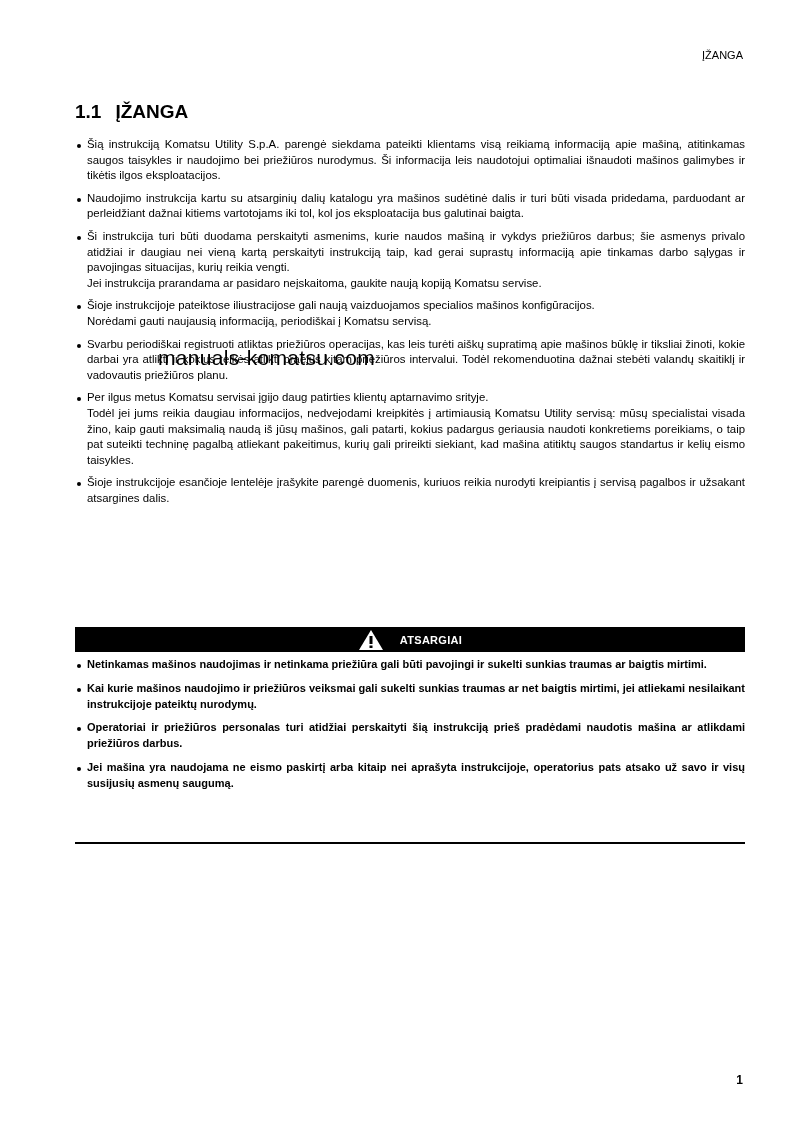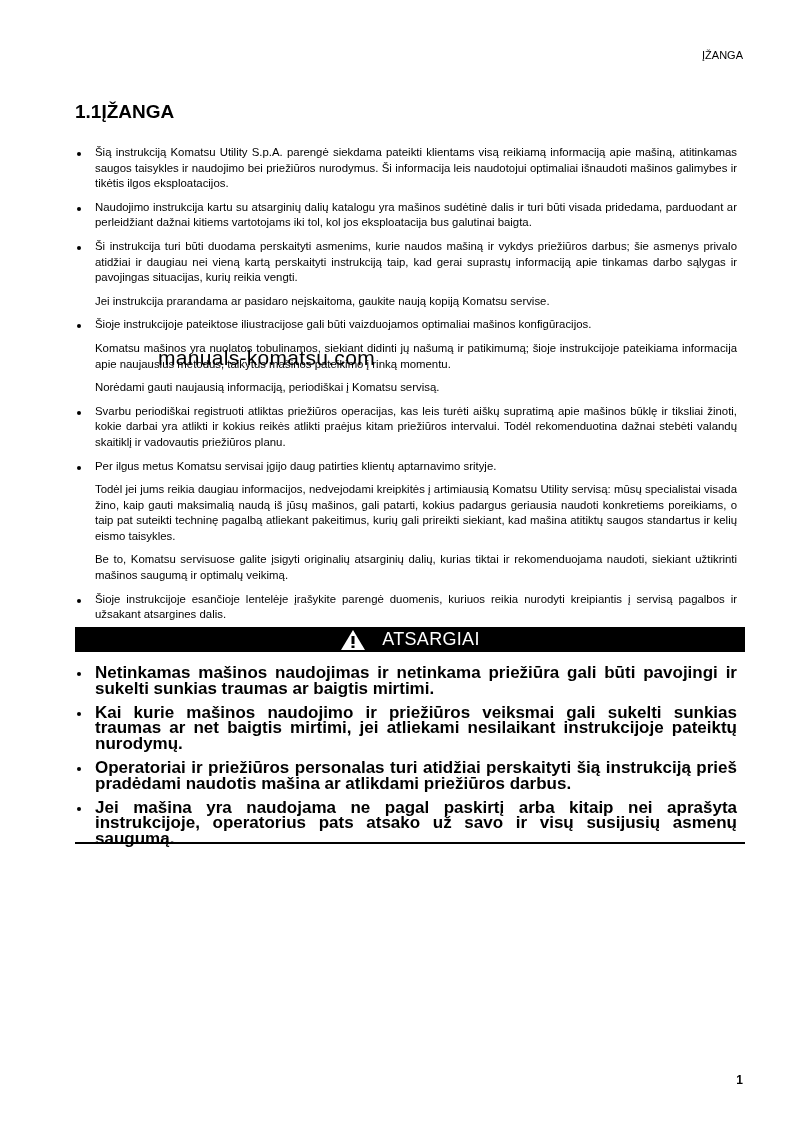--- a/index.html
+++ b/index.html
@@ -1,35 +1,35 @@
 <!DOCTYPE html>
 <html><head>
 <meta charset="utf-8">
 <style>
   html, body { margin: 0; padding: 0; background: #ffffff; }
   body { width: 793px; height: 1123px; position: relative; overflow: hidden;
          font-family: "Liberation Sans", sans-serif; color: #000; }
   .running-header { position: absolute; top: 49px; right: 50px; font-size: 11px; }
   .section-title { position: absolute; top: 101px; left: 75px; font-size: 19px; font-weight: bold; margin: 0; }
-  .section-title .num { }
+  .section-title .num { margin-right: 14px; }
   .content { position: absolute; top: 137px; left: 75px; width: 670px; }
   ul.bullets { list-style: none; margin: 0; padding: 0; }
   ul.bullets li { position: relative; padding-left: 12px; font-size: 11.4px; line-height: 15.6px;
                   text-align: justify; margin-bottom: 7px; }
   ul.bullets li::before { content: ""; position: absolute; left: 2px; top: 7px; width: 4px; height: 4px;
                           background: #000; border-radius: 50%; }
-  ul.bullets li p { margin: 8px; }
+  ul.bullets li p { margin: 0; }
   .watermark { position: absolute; top: 346px; left: 158px; font-size: 21px; color: #000; letter-spacing: 0.3px;
                pointer-events: none; }
   .warning-banner { position: absolute; top: 627px; left: 75px; width: 670px; height: 25px; background: #000;
                     color: #fff; display: flex; align-items: center; justify-content: center; }
-  .warning-banner .title { font-size: 18px; font-weight: normal; margin-left: 16px; letter-spacing: 0.3px; }
+  .warning-banner .title { font-size: 11px; font-weight: bold; margin-left: 16px; letter-spacing: 0.3px; }
   .warning-icon { width: 26px; height: 22px; display: inline-block; }
   .warning-list { position: absolute; top: 657px; left: 75px; width: 670px; }
-  .warning-list ul.bullets li { font-weight: bold; font-size: 17px; line-height: 15.8px; margin-bottom: 8px; }
+  .warning-list ul.bullets li { font-weight: bold; font-size: 11px; line-height: 15.8px; margin-bottom: 8px; }
   .bottom-rule { position: absolute; top: 842px; left: 75px; width: 670px; height: 2px; background: #000; }
   .page-number { position: absolute; top: 1073px; right: 50px; font-size: 12px; font-weight: bold; }
 </style>
 </head>
 <body>
 
 <div class="running-header">ĮŽANGA</div>
 
 <h1 class="section-title">
   <span class="num">1.1</span><span>ĮŽANGA</span>
@@ -41,31 +41,29 @@
         <p>Šią instrukciją Komatsu Utility S.p.A. parengė siekdama pateikti klientams visą reikiamą informaciją apie mašiną, atitinkamas saugos taisykles ir naudojimo bei priežiūros nurodymus. Ši informacija leis naudotojui optimaliai išnaudoti mašinos galimybes ir tikėtis ilgos eksploatacijos.</p>
       </li>
     <li>
         <p>Naudojimo instrukcija kartu su atsarginių dalių katalogu yra mašinos sudėtinė dalis ir turi būti visada pridedama, parduodant ar perleidžiant dažnai kitiems vartotojams iki tol, kol jos eksploatacija bus galutinai baigta.</p>
       </li>
     <li>
       <p>Ši instrukcija turi būti duodama perskaityti asmenims, kurie naudos mašiną ir vykdys priežiūros darbus; šie asmenys privalo atidžiai ir daugiau nei vieną kartą perskaityti instrukciją taip, kad gerai suprastų informaciją apie tinkamas darbo sąlygas ir pavojingas situacijas, kurių reikia vengti.</p>
       <p>Jei instrukcija prarandama ar pasidaro neįskaitoma, gaukite naują kopiją Komatsu servise.</p>
     </li>
     <li>
-      <p>Šioje instrukcijoje pateiktose iliustracijose gali būti vaizduojamos optimaliai mašinos konfigūracijos.</p>
-      <p>Komatsu mašinos yra nuolatos tobulinamos, siekiant didinti jų našumą ir patikimumą; šioje instrukcijoje pateikiama informacija apie naujausius metodus, taikytus mašinos pateikimo į rinką momentu.</p>
+      <p>Šioje instrukcijoje pateiktose iliustracijose gali naują vaizduojamos specialios mašinos konfigūracijos.</p>
       <p>Norėdami gauti naujausią informaciją, periodiškai į Komatsu servisą.</p>
     </li>
     <li>
         <p>Svarbu periodiškai registruoti atliktas priežiūros operacijas, kas leis turėti aiškų supratimą apie mašinos būklę ir tiksliai žinoti, kokie darbai yra atlikti ir kokius reikės atlikti praėjus kitam priežiūros intervalui. Todėl rekomenduotina dažnai stebėti valandų skaitiklį ir vadovautis priežiūros planu.</p>
       </li>
     <li>
       <p>Per ilgus metus Komatsu servisai įgijo daug patirties klientų aptarnavimo srityje.</p>
       <p>Todėl jei jums reikia daugiau informacijos, nedvejodami kreipkitės į artimiausią Komatsu Utility servisą: mūsų specialistai visada žino, kaip gauti maksimalią naudą iš jūsų mašinos, gali patarti, kokius padargus geriausia naudoti konkretiems poreikiams, o taip pat suteikti techninę pagalbą atliekant pakeitimus, kurių gali prireikti siekiant, kad mašina atitiktų saugos standartus ir kelių eismo taisykles.</p>
-      <p>Be to, Komatsu servisuose galite įsigyti originalių atsarginių dalių, kurias tiktai ir rekomenduojama naudoti, siekiant užtikrinti mašinos saugumą ir optimalų veikimą.</p>
     </li>
     <li>
         <p>Šioje instrukcijoje esančioje lentelėje įrašykite parengė duomenis, kuriuos reikia nurodyti kreipiantis į servisą pagalbos ir užsakant atsargines dalis.</p>
       </li>
   </ul>
 </div>
 
 <div class="watermark">manuals-komatsu.com</div>
 
 <div class="warning-banner">
@@ -84,20 +82,20 @@
     <li>
         <p>Netinkamas mašinos naudojimas ir netinkama priežiūra gali būti pavojingi ir sukelti sunkias traumas ar baigtis mirtimi.</p>
       </li>
     <li>
         <p>Kai kurie mašinos naudojimo ir priežiūros veiksmai gali sukelti sunkias traumas ar net baigtis mirtimi, jei atliekami nesilaikant instrukcijoje pateiktų nurodymų.</p>
       </li>
     <li>
         <p>Operatoriai ir priežiūros personalas turi atidžiai perskaityti šią instrukciją prieš pradėdami naudotis mašina ar atlikdami priežiūros darbus.</p>
       </li>
     <li>
-      <p>Jei mašina yra naudojama ne pagal paskirtį arba kitaip nei aprašyta instrukcijoje, operatorius pats atsako už savo ir visų susijusių asmenų saugumą.</p>
+      <p>Jei mašina yra naudojama ne eismo paskirtį arba kitaip nei aprašyta instrukcijoje, operatorius pats atsako už savo ir visų susijusių asmenų saugumą.</p>
     </li>
   </ul>
 </div>
 
 <div class="bottom-rule"></div>
 
 <div class="page-number">1</div>
 
 </body></html>

